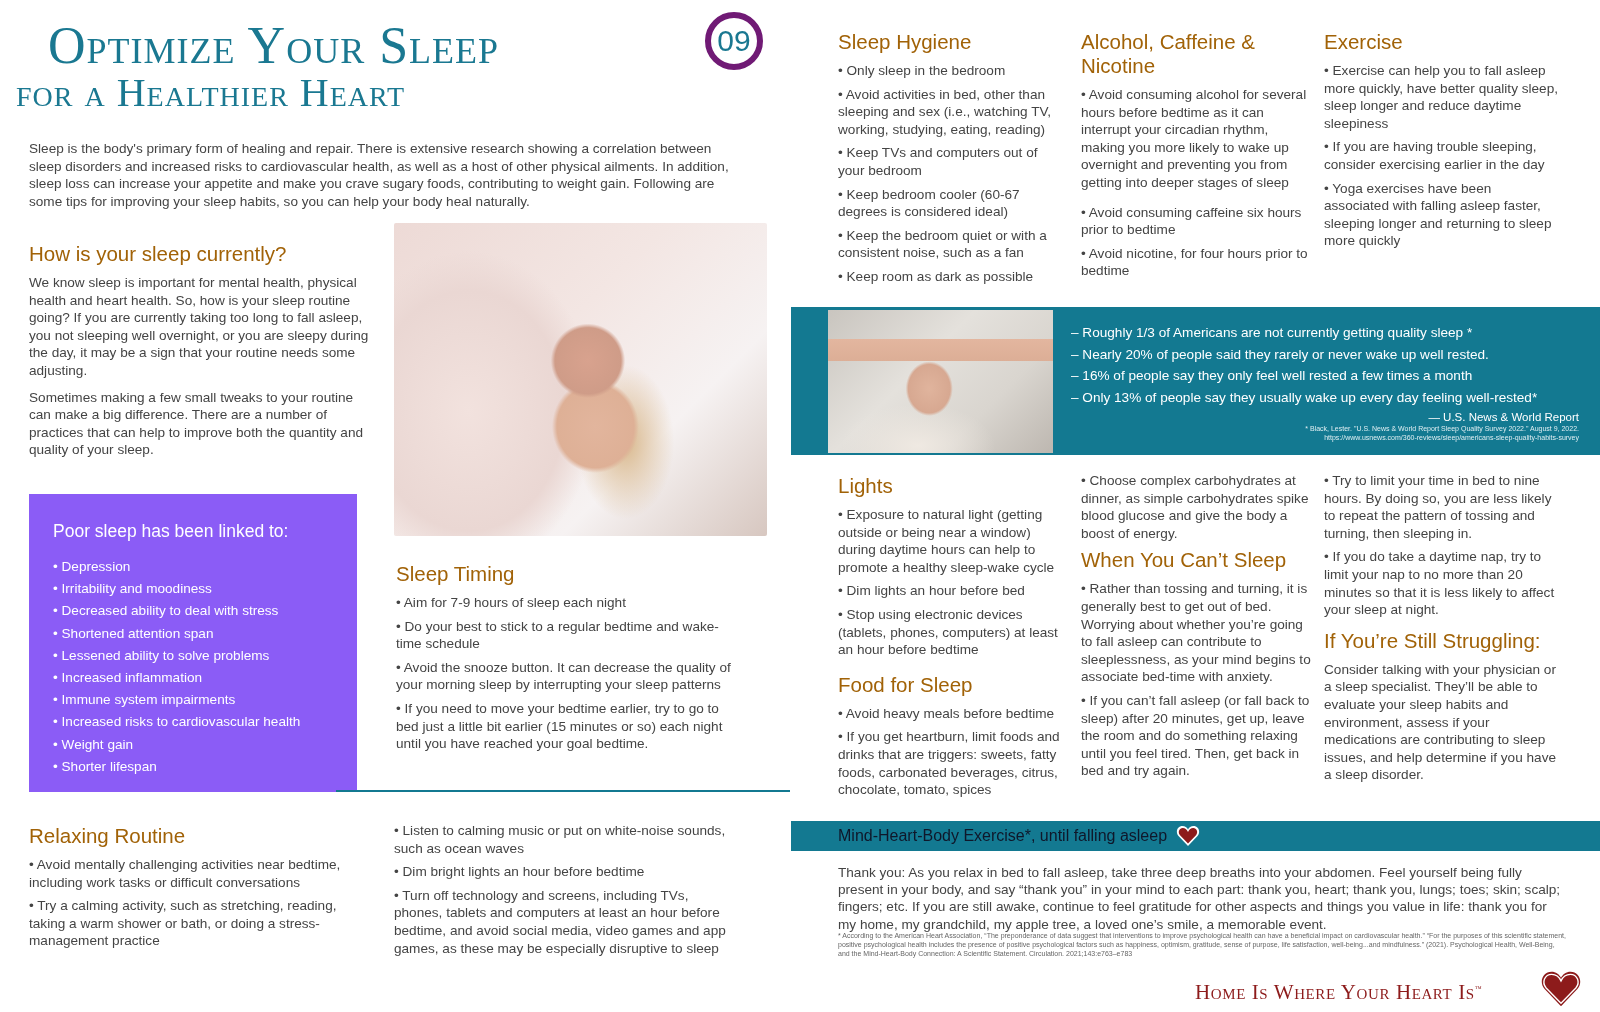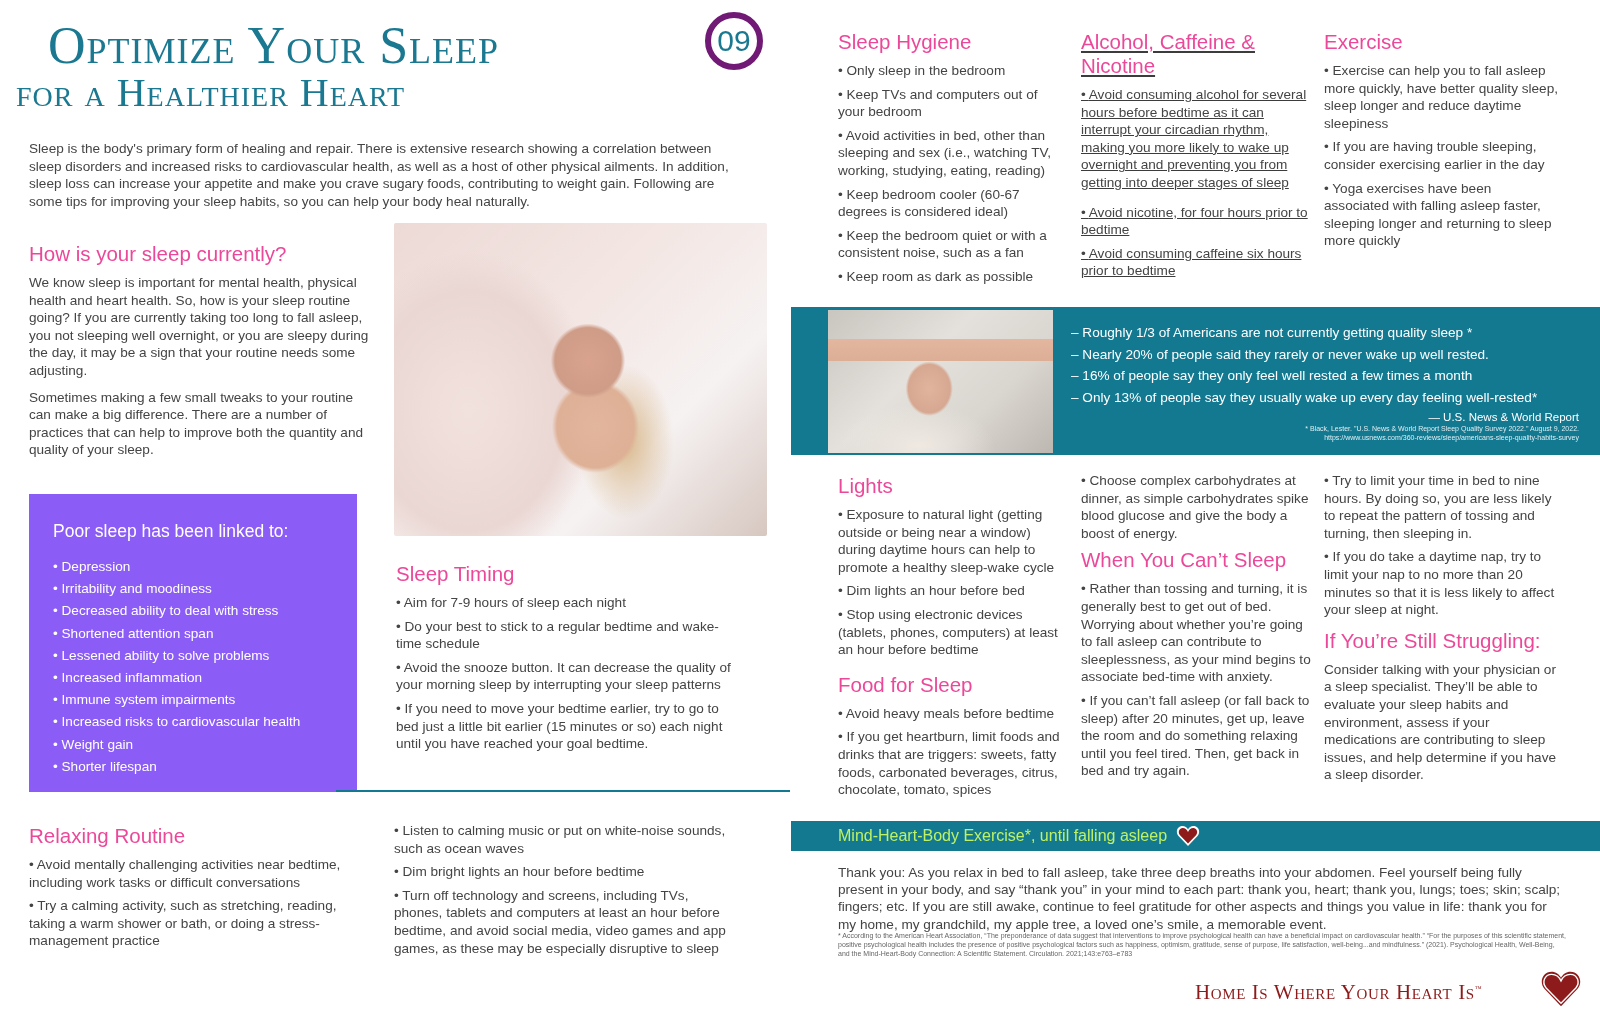--- a/index.html
+++ b/index.html
@@ -5,21 +5,21 @@
   * { box-sizing: border-box; margin: 0; padding: 0; }
   html, body { width: 1600px; height: 1012px; background: #ffffff; overflow: hidden; }
   body { position: relative; font-family: "Liberation Sans", sans-serif; color: #3c3c3c; }
   .abs { position: absolute; }
   .serif-title { font-family: "Liberation Serif", serif; color: #1a7891; font-variant: small-caps; letter-spacing: 1px; }
   .h-title1 { left: 16px; top: 18px; font-size: 52px; line-height: 56px; margin-left: 32px; }
   .h-title2 { left: 16px; top: 70px; font-size: 40px; line-height: 46px; }
   .page-num { left: 705px; top: 12px; width: 58px; height: 58px; border: 6px solid #701a75; border-radius: 50%;
     color: #1a7891; font-size: 30px; display: flex; align-items: center; justify-content: center; font-family: "Liberation Sans", sans-serif; }
   .body-txt { font-size: 13.6px; line-height: 17.6px; color: #444; }
-  h2.sec { font-weight: normal; font-size: 20.5px; color: #ec4899; line-height: 24px; margin-bottom: 8px; }
+  h2.sec { font-weight: normal; font-size: 20.5px; color: #a16207; line-height: 24px; margin-bottom: 8px; }
   ul.bul { list-style: none; }
   ul.bul li { font-size: 13.6px; line-height: 17.6px; color: #444; margin-bottom: 6px; }
   ul.bul li::before { content: "• "; }
   .intro { left: 29px; top: 140px; width: 710px; }
   .q-block { left: 29px; top: 242px; width: 340px; }
   .q-block p { margin-bottom: 9px; }
   .photo-couple { left: 394px; top: 223px; width: 373px; height: 313px; border-radius: 2px;
     background:
       radial-gradient(ellipse 60px 60px at 52% 44%, #d8a28e 0%, #cf9c88 55%, transparent 62%),
       radial-gradient(ellipse 70px 75px at 54% 65%, #e2b59d 0%, #deb096 55%, transparent 62%),
@@ -31,38 +31,38 @@
   .poor-box ul { position: absolute; left: 24px; top: 62px; list-style: none; }
   .poor-box li { color: #fff; font-size: 13.6px; line-height: 22.2px; }
   .poor-box li::before { content: "• "; }
   .rule-under { left: 336px; top: 790px; width: 454px; height: 2px; background: #137991; }
   .timing { left: 396px; top: 562px; width: 345px; }
   .relax1 { left: 29px; top: 824px; width: 340px; }
   .relax2 { left: 394px; top: 822px; width: 345px; }
 
   
   .hygiene { left: 838px; top: 30px; width: 225px; }
-  .alcohol { left: 1081px; top: 30px; width: 230px; text-decoration: underline; }
+  .alcohol { left: 1081px; top: 30px; width: 230px; }
   .exercise { left: 1324px; top: 30px; width: 235px; }
   .stat-band { left: 791px; top: 307px; width: 809px; height: 148px; background: #137991; }
   .photo-woman { left: 828px; top: 310px; width: 225px; height: 143px;
     background:
       radial-gradient(ellipse 38px 44px at 45% 55%, #e0b49d 0%, #d7a891 55%, transparent 62%),
       linear-gradient(180deg, transparent 20%, #e3b69f 20%, #dcae96 36%, transparent 36%),
       radial-gradient(ellipse 110px 60px at 40% 95%, #efe9e2 0%, transparent 70%),
       linear-gradient(135deg, #c9c5bf 0%, #e4e1dc 40%, #d9d5cf 70%, #bdb7b0 100%); }
   .stats { left: 1071px; top: 322px; width: 520px; }
   .stats li { list-style: none; color: #fff; font-size: 13.6px; line-height: 21.5px; }
   .stats-src { left: 1071px; top: 411px; width: 508px; text-align: right; color: #fff; font-size: 11.5px; }
   .stats-cite { left: 1071px; top: 425px; width: 508px; text-align: right; color: #dfeef2; font-size: 7px; line-height: 8.6px; }
   .lights { left: 838px; top: 474px; width: 230px; }
   .col2b { left: 1081px; top: 472px; width: 232px; }
   .col3b { left: 1324px; top: 472px; width: 240px; }
   .mid-band { left: 791px; top: 821px; width: 809px; height: 30px; background: #137991; display: flex; align-items: center; padding-left: 47px; }
-  .mid-band span.t { color: #bef264; font-size: 16px; }
+  .mid-band span.t { color: #0f172a; font-size: 16px; }
   .mid-band svg { margin-left: 9px; }
   .thanks { left: 838px; top: 864px; width: 730px; font-size: 13.6px; line-height: 17.2px; color: #444; }
   .foot-note { left: 838px; top: 932px; width: 730px; font-size: 7px; line-height: 8.8px; color: #666; }
   .brand { left: 1195px; top: 980px; font-family: "Liberation Serif", serif; font-variant: small-caps; color: #8d1b1b; font-size: 21px; letter-spacing: 0.6px; }
   .brand sup { font-size: 7px; vertical-align: super; }
   .brand-heart { left: 1540px; top: 970px; }
 </style>
 </head>
 <body>
 
@@ -119,34 +119,34 @@
     <li>Listen to calming music or put on white-noise sounds, such as ocean waves</li>
     <li>Dim bright lights an hour before bedtime</li>
     <li>Turn off technology and screens, including TVs, phones, tablets and computers at least an hour before bedtime, and avoid social media, video games and app games, as these may be especially disruptive to sleep</li>
   </ul>
 </div>
 
 <div class="abs hygiene">
   <h2 class="sec">Sleep Hygiene</h2>
   <ul class="bul">
     <li>Only sleep in the bedroom</li>
+    <li>Avoid activities in bed, other than sleeping and sex (i.e., watching TV, working, studying, eating, reading)</li>
     <li>Keep TVs and computers out of your bedroom</li>
-    <li>Avoid activities in bed, other than sleeping and sex (i.e., watching TV, working, studying, eating, reading)</li>
     <li>Keep bedroom cooler (60-67 degrees is considered ideal)</li>
     <li>Keep the bedroom quiet or with a consistent noise, such as a fan</li>
     <li>Keep room as dark as possible</li>
   </ul>
 </div>
 
 <div class="abs alcohol">
   <h2 class="sec">Alcohol, Caffeine &amp; Nicotine</h2>
   <ul class="bul">
     <li style="margin-bottom:12px">Avoid consuming alcohol for several hours before bedtime as it can interrupt your circadian rhythm, making you more likely to wake up overnight and preventing you from getting into deeper stages of sleep</li>
+    <li>Avoid consuming caffeine six hours prior to bedtime</li>
     <li>Avoid nicotine, for four hours prior to bedtime</li>
-    <li>Avoid consuming caffeine six hours prior to bedtime</li>
   </ul>
 </div>
 
 <div class="abs exercise">
   <h2 class="sec">Exercise</h2>
   <ul class="bul">
     <li>Exercise can help you to fall asleep more quickly, have better quality sleep, sleep longer and reduce daytime sleepiness</li>
     <li>If you are having trouble sleeping, consider exercising earlier in the day</li>
     <li>Yoga exercises have been associated with falling asleep faster, sleeping longer and returning to sleep more quickly</li>
   </ul>

